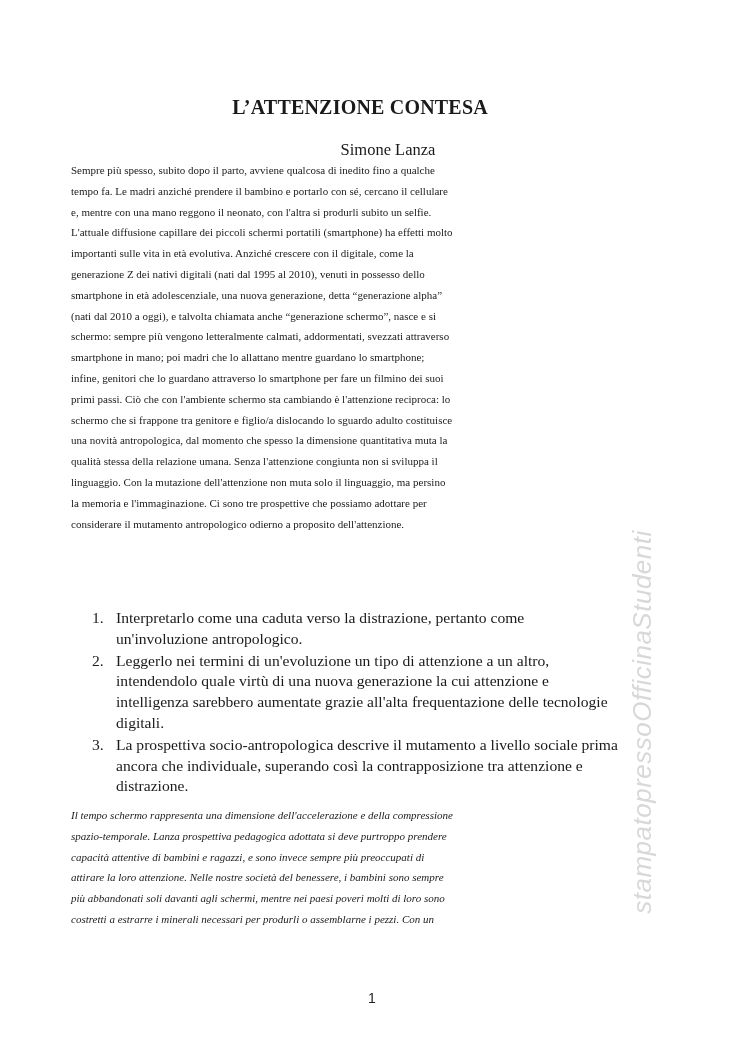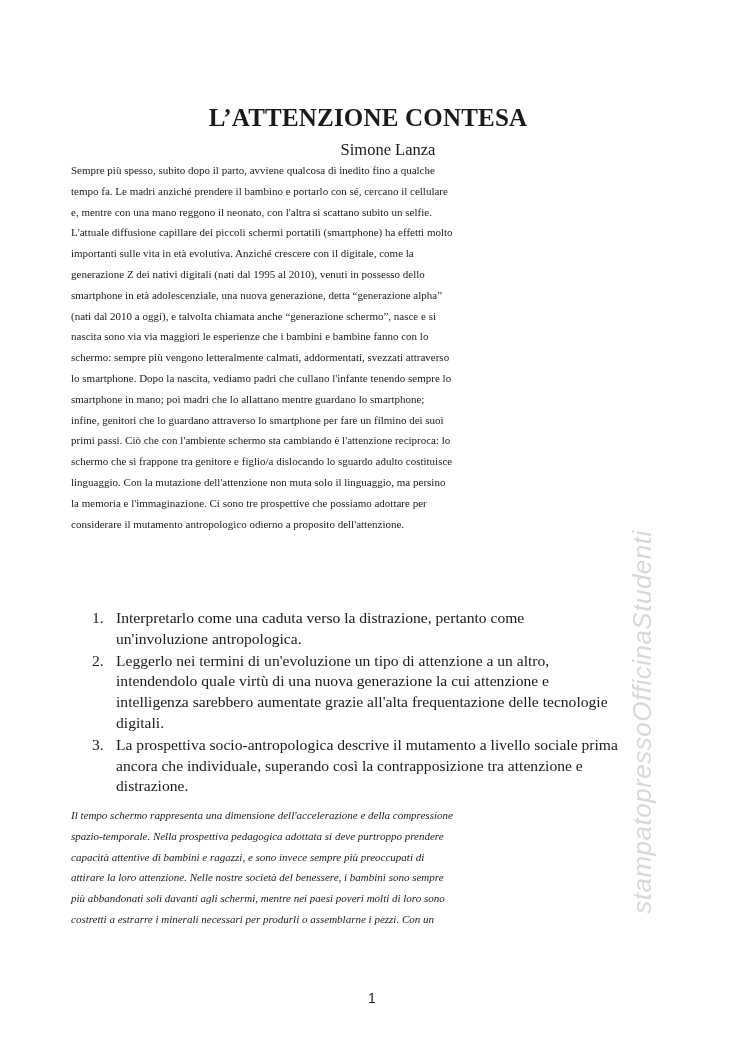--- a/index.html
+++ b/index.html
@@ -23,23 +23,23 @@
       height: 1053px;
     }
     .title {
       position: absolute;
       top: 88px;
       left: 0;
       width: 704px;
       text-align: center;
       font-family: "Liberation Serif", "DejaVu Serif", serif;
       font-weight: bold;
-      font-size: 25px;
+      font-size: 20px;
       letter-spacing: 0.2px;
-      margin: 16px;
+      margin: 8px;
     }
     .author {
       position: absolute;
       top: 124px;
       left: 0;
       width: 744px;
       text-align: center;
       font-family: "Liberation Serif", "DejaVu Serif", serif;
       font-size: 16.5px;
       margin: 16px;
@@ -108,62 +108,62 @@
 <body>
 
 <div class="page">
 
   <h1 class="title">L’ATTENZIONE CONTESA</h1>
   <div class="author">Simone Lanza</div>
 
   <div class="body-text p1">
     <span class="line">Sempre più spesso, subito dopo il parto, avviene qualcosa di inedito fino a qualche</span>
     <span class="line">tempo fa. Le madri anziché prendere il bambino e portarlo con sé, cercano il cellulare</span>
-    <span class="line">e, mentre con una mano reggono il neonato, con l'altra si scattano subito un selfie.</span>
+    <span class="line">e, mentre con una mano reggono il neonato, con l'altra si produrli subito un selfie.</span>
     <span class="line">L'attuale diffusione capillare dei piccoli schermi portatili (smartphone) ha effetti molto</span>
     <span class="line">importanti sulle vita in età evolutiva. Anziché crescere con il digitale, come la</span>
     <span class="line">generazione Z dei nativi digitali (nati dal 1995 al 2010), venuti in possesso dello</span>
     <span class="line">smartphone in età adolescenziale, una nuova generazione, detta “generazione alpha”</span>
     <span class="line">(nati dal 2010 a oggi), e talvolta chiamata anche “generazione schermo”, nasce e si</span>
-    <span class="line">nascita sono via via maggiori le esperienze che i bambini e bambine fanno con lo</span>
     <span class="line">schermo: sempre più vengono letteralmente calmati, addormentati, svezzati attraverso</span>
-    <span class="line">lo smartphone. Dopo la nascita, vediamo padri che cullano l'infante tenendo sempre lo</span>
     <span class="line">smartphone in mano; poi madri che lo allattano mentre guardano lo smartphone;</span>
     <span class="line">infine, genitori che lo guardano attraverso lo smartphone per fare un filmino dei suoi</span>
     <span class="line">primi passi. Ciò che con l'ambiente schermo sta cambiando è l'attenzione reciproca: lo</span>
     <span class="line">schermo che si frappone tra genitore e figlio/a dislocando lo sguardo adulto costituisce</span>
+    <span class="line">una novità antropologica, dal momento che spesso la dimensione quantitativa muta la</span>
+    <span class="line">qualità stessa della relazione umana. Senza l'attenzione congiunta non si sviluppa il</span>
     <span class="line">linguaggio. Con la mutazione dell'attenzione non muta solo il linguaggio, ma persino</span>
     <span class="line">la memoria e l'immaginazione. Ci sono tre prospettive che possiamo adottare per</span>
     <span class="line">considerare il mutamento antropologico odierno a proposito dell'attenzione.</span>
   </div>
 
   <ol class="list">
     <li class="list-item">
       <span class="list-num">1.</span>
       <span class="line">Interpretarlo come una caduta verso la distrazione, pertanto come</span>
-      <span class="line">un'involuzione antropologica.</span>
+      <span class="line">un'involuzione antropologico.</span>
     </li>
     <li class="list-item">
       <span class="list-num">2.</span>
       <span class="line">Leggerlo nei termini di un'evoluzione un tipo di attenzione a un altro,</span>
       <span class="line">intendendolo quale virtù di una nuova generazione la cui attenzione e</span>
       <span class="line">intelligenza sarebbero aumentate grazie all'alta frequentazione delle tecnologie</span>
       <span class="line">digitali.</span>
     </li>
     <li class="list-item">
       <span class="list-num">3.</span>
       <span class="line">La prospettiva socio-antropologica descrive il mutamento a livello sociale prima</span>
       <span class="line">ancora che individuale, superando così la contrapposizione tra attenzione e</span>
       <span class="line">distrazione.</span>
     </li>
   </ol>
 
   <div class="body-text p2">
     <span class="line">Il tempo schermo rappresenta una dimensione dell'accelerazione e della compressione</span>
-    <span class="line">spazio-temporale. Nella prospettiva pedagogica adottata si deve purtroppo prendere</span>
+    <span class="line">spazio-temporale. Lanza prospettiva pedagogica adottata si deve purtroppo prendere</span>
     <span class="line">capacità attentive di bambini e ragazzi, e sono invece sempre più preoccupati di</span>
     <span class="line">attirare la loro attenzione. Nelle nostre società del benessere, i bambini sono sempre</span>
     <span class="line">più abbandonati soli davanti agli schermi, mentre nei paesi poveri molti di loro sono</span>
     <span class="line">costretti a estrarre i minerali necessari per produrli o assemblarne i pezzi. Con un</span>
   </div>
 
   <div class="watermark">stampatopressoOfficinaStudenti</div>
 
   <div class="page-number">1</div>
 </div>

